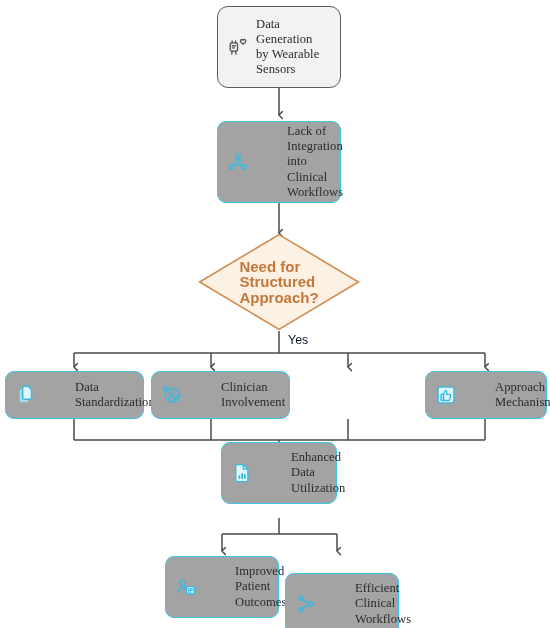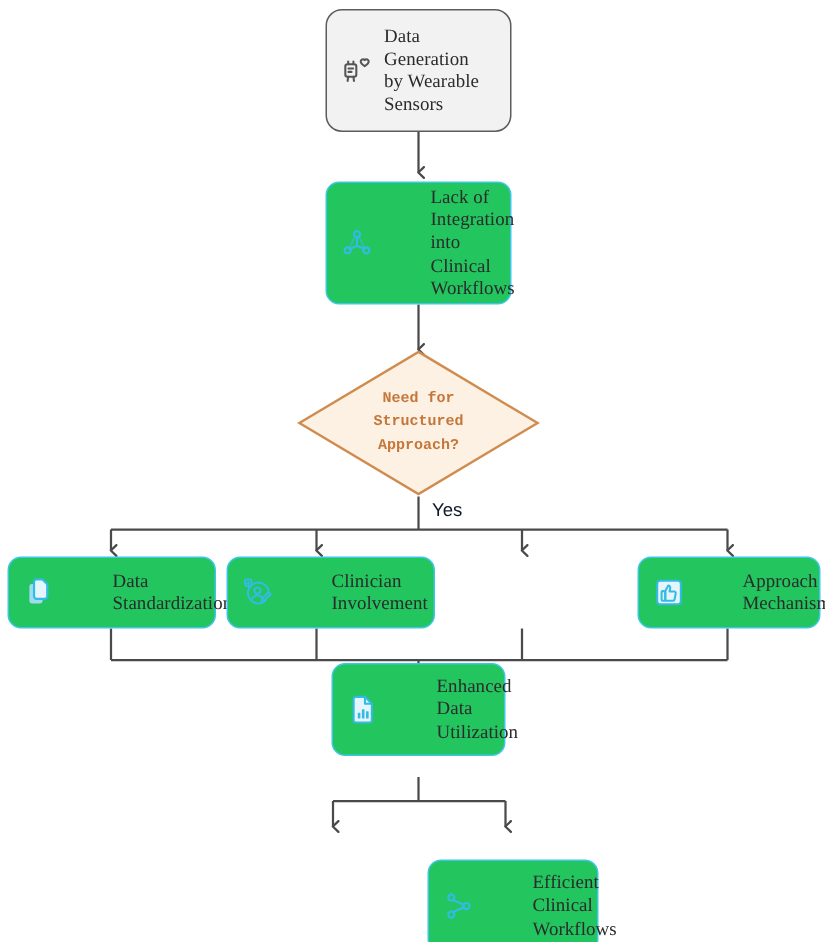--- a/index.html
+++ b/index.html
@@ -36,36 +36,35 @@
   }
 
   
   .node.start{
     background:#f2f2f2;
     border:1.4px solid #5c5c5c;
     border-radius:11px;
   }
   
   .node.proc{
-    background:#22c55e;
+    background:#a3a3a3;
     border:1.6px solid #3ec6e8;
     gap:38px;
   }
 
   
   .diamond{position:absolute;}
   .diamond .dtxt{
     position:absolute;left:0;top:0;width:100%;height:100%;
     display:flex;align-items:center;justify-content:center;
-    text-align:center;
-    font-size:10px;line-height:15.4px;
+    text-align:left;
+    font-size:15px;line-height:15.4px;
     font-weight:bold;
     color:#c4773a;
     white-space:pre-line;
-    font-family:Liberation Mono, monospace;
   }
   .edge-label{
     position:absolute;
     font-size:12.4px;color:#0f172a;
     white-space:nowrap;
   }
 </style>
 </head>
 <body>
 
@@ -206,20 +205,33 @@
           <rect x="11.2" y="11.9" width="1.9" height="6.7" rx="0.5"></rect>
           <rect x="14.2" y="13.2" width="1.9" height="5.4" rx="0.5"></rect>
         </g>
       </svg>
     </span>
     <span class="txt">Enhanced
 Data
 Utilization</span>
   </div>
 
+  <div class="node proc" style="left:165px;top:556px;width:114px;height:62px;">
+    <span class="ico">
+      <svg width="22" height="22" viewBox="0 0 24 24" fill="none" stroke="#35bbe3" stroke-width="1.5" stroke-linecap="round" stroke-linejoin="round">
+        <circle cx="8.4" cy="7.8" r="3"></circle>
+        <path d="M2.9,18.4 a5.6,5.6 0 0 1 11,-1.2"></path>
+        <rect x="12.6" y="11.6" width="8.4" height="8" rx="1.2" fill="#e4f6fc"></rect>
+        <path d="M14.4,14 h4.8 M14.4,15.8 h4.8 M14.4,17.6 h2.8" stroke-width="1.2"></path>
+      </svg>
+    </span>
+    <span class="txt">Improved
+Patient
+Outcomes</span>
+  </div>
 
   <div class="node proc" style="left:285px;top:573px;width:114px;height:62px;">
     <span class="ico">
       <svg width="22" height="22" viewBox="0 0 24 24" fill="none" stroke="#35bbe3" stroke-width="1.6" stroke-linecap="round" stroke-linejoin="round">
         <circle cx="6.4" cy="5.8" r="2.2"></circle>
         <circle cx="6.4" cy="18.2" r="2.2"></circle>
         <circle cx="17.4" cy="12" r="2.2"></circle>
         <path d="M7.6,7.7 L15.4,11 M7.6,16.3 L15.4,13"></path>
       </svg>
     </span>

